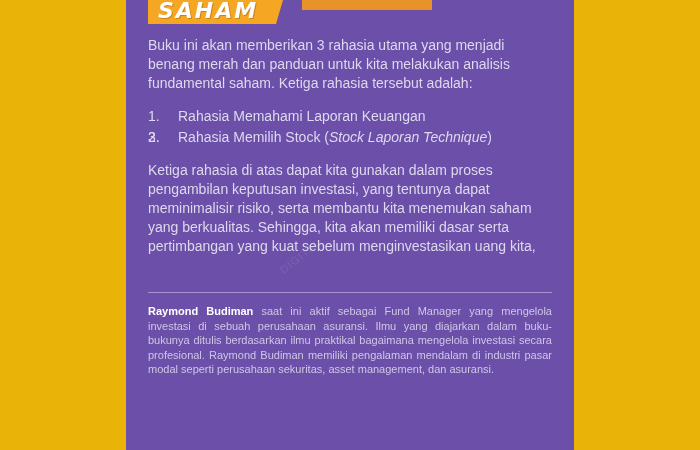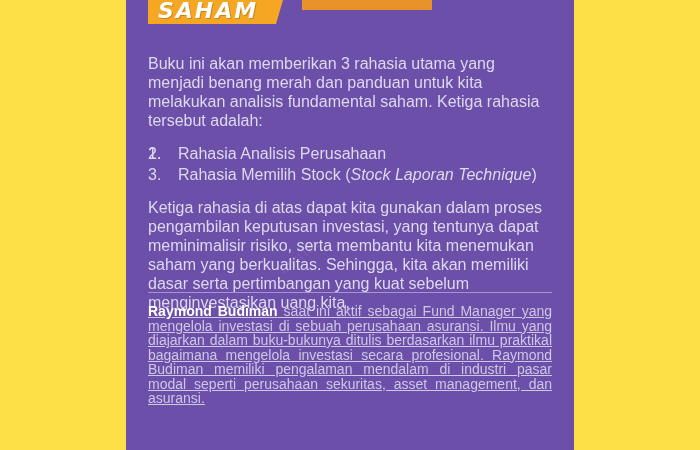--- a/index.html
+++ b/index.html
@@ -10,21 +10,21 @@
   body {
     width: 700px;
     height: 450px;
     overflow: hidden;
     font-family: "Liberation Sans", sans-serif;
   }
   #page {
     position: relative;
     width: 700px;
     height: 450px;
-    background: #fde047;
+    background: #eab308;
   }
   
   #cover {
     position: absolute;
     left: 126px;
     top: 0px;
     width: 448px;
     height: 450px;
     background: #6b4fa8;
     overflow: hidden;
@@ -67,24 +67,24 @@
     position: absolute;
     left: 176px;
     top: -24px;
     width: 130px;
     height: 34px;
     background: #e8922a;
   }
   #body-copy {
     position: absolute;
     left: 22px;
-    top: 54px;
+    top: 36px;
     width: 404px;
     color: #ded9ee;
-    font-size: 16px;
+    font-size: 14px;
     line-height: 19px;
   }
   #body-copy p {
     margin: 0 0 14px 0;
   }
   ol.rahasia {
     margin: 0 0 14px 0;
     padding: 0;
     list-style: none;
   }
@@ -124,24 +124,23 @@
     height: 1px;
     background: #b9a9e0;
     opacity: 0.75;
   }
   #author-block {
     position: absolute;
     left: 22px;
     top: 304px;
     width: 404px;
     color: #cfc7e6;
-    font-size: 14px;
+    font-size: 11px;
     line-height: 14.5px;
     text-align: justify;
-    text-decoration: underline;
   }
   #author-block .author-name {
     font-weight: bold;
     color: #ffffff;
   }
 </style>
 </head>
 <body>
 
 <div id="page">
@@ -153,24 +152,24 @@
     <div id="title-banner">
       <span id="title-text">SAHAM</span>
       <span class="tri"></span>
     </div>
 
     <div id="body-copy">
       <p>Buku ini akan memberikan 3 rahasia utama yang menjadi benang merah dan panduan untuk kita melakukan analisis fundamental saham. Ketiga rahasia tersebut adalah:</p>
 
       <ol class="rahasia">
         <li>
-          <span class="num">1.</span>
+          <span class="num">1.</span><span>Rahasia Memahami Laporan Keuangan</span>
         </li>
         <li>
-          <span class="num">2.</span><span>Rahasia Analisis Perusahaan</span>
+          <span class="num">2.</span>
         </li>
         <li>
           <span class="num">3.</span><span>Rahasia Memilih Stock (</span><span class="ital">Stock Laporan Technique</span><span>)</span>
         </li>
       </ol>
 
       <p>Ketiga rahasia di atas dapat kita gunakan dalam proses pengambilan keputusan investasi, yang tentunya dapat meminimalisir risiko, serta membantu kita menemukan saham yang berkualitas. Sehingga, kita akan memiliki dasar serta pertimbangan yang kuat sebelum menginvestasikan uang kita,</p>
     </div>
 
     <div id="watermark">DIGITAL</div>

